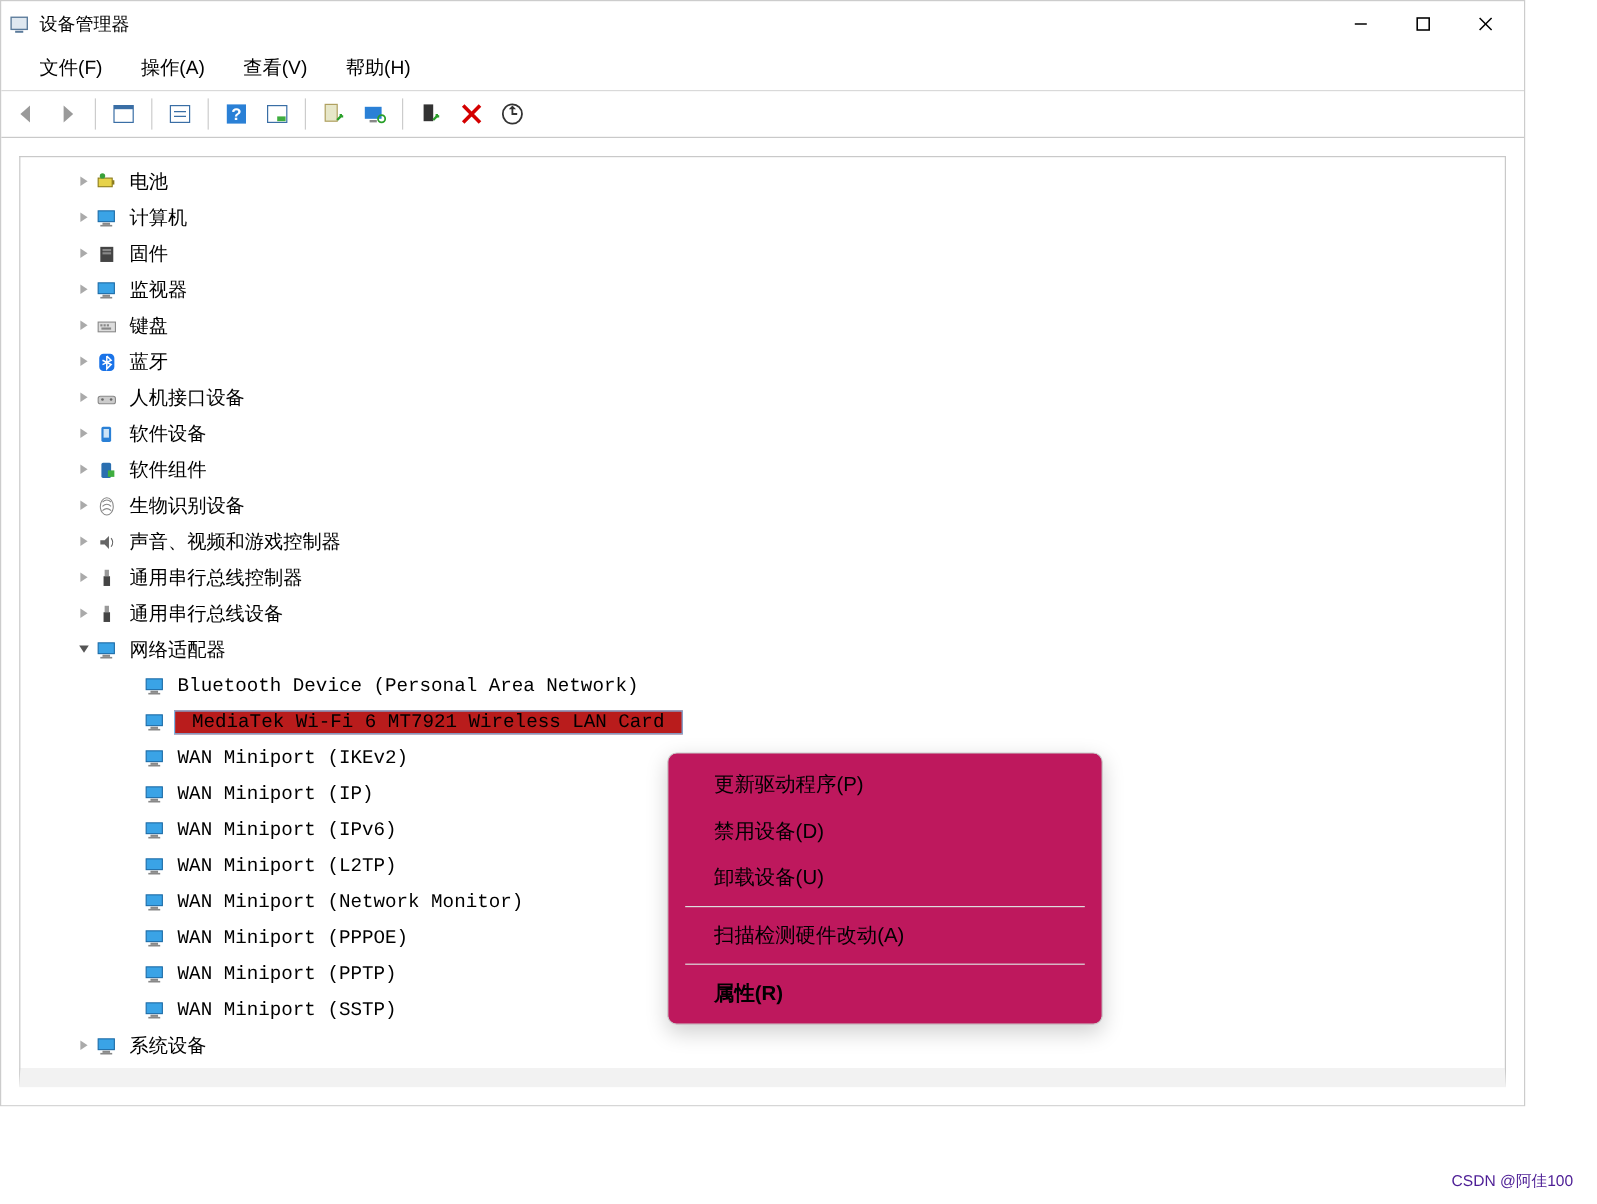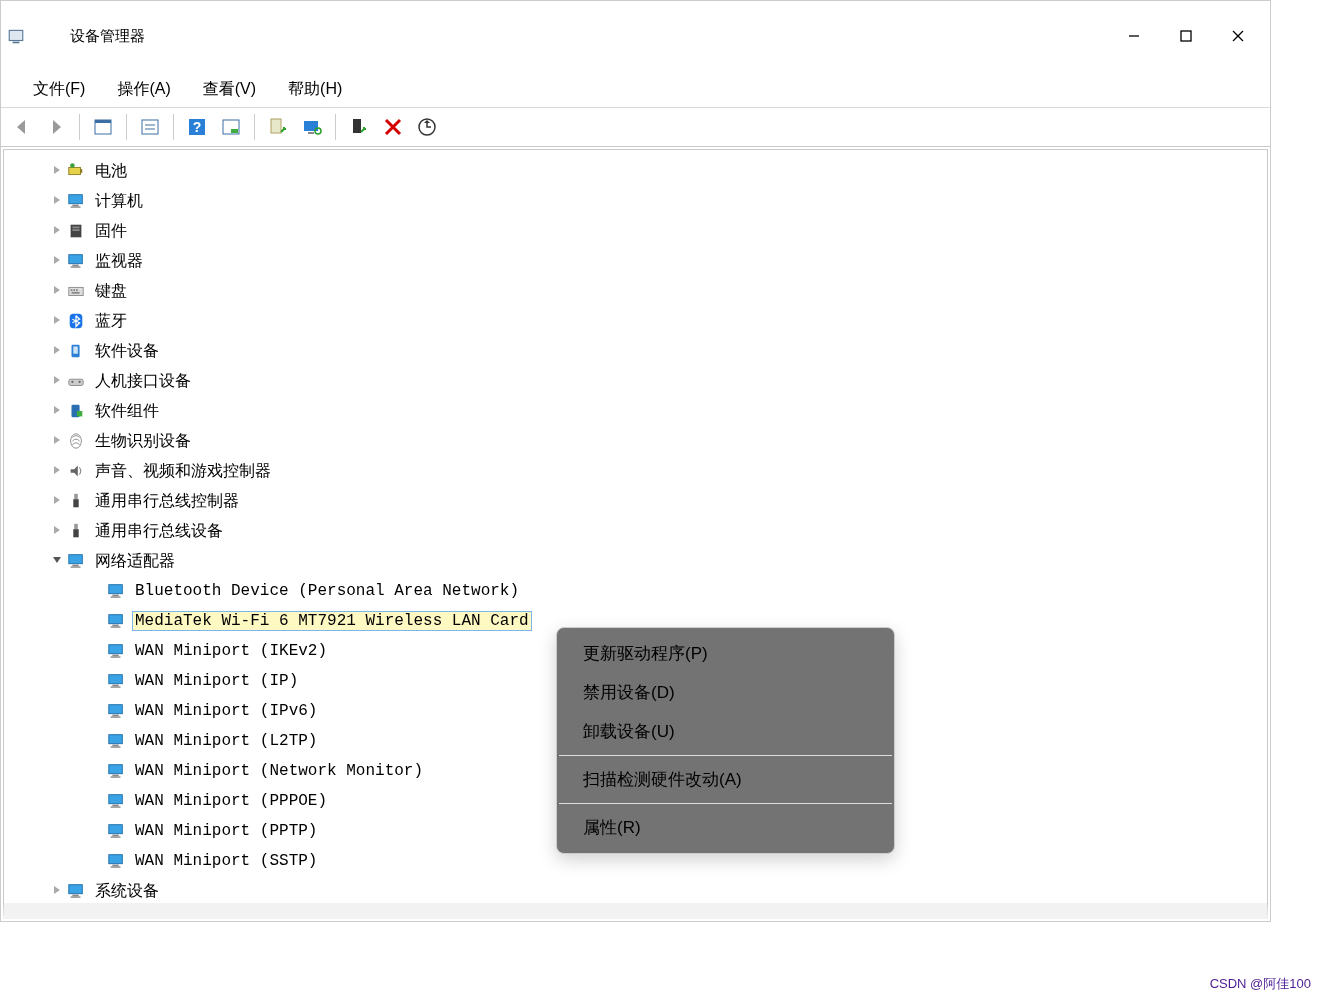--- a/index.html
+++ b/index.html
@@ -1,46 +1,46 @@
 <!DOCTYPE html>
 <html><head>
 <meta charset="utf-8">
 <style>
   html,body{margin:0;padding:0;font-family:"Microsoft YaHei","Segoe UI",sans-serif;font-size:15px;color:#000;background:#fff;}
   .window{width:1269px;height:920px;border:1px solid #ccc;margin:0;position:relative;display:flex;flex-direction:column;overflow:hidden;}
   
-  .titlebar{height:38px;display:flex;align-items:center;padding:16px 6px;gap:37px;}
+  .titlebar{height:38px;display:flex;align-items:center;padding:0 6px;}
   .titlebar .app-icon{width:18px;height:18px;margin-right:8px;display:inline-flex;align-items:center;justify-content:center;}
   .titlebar .title{font-size:15px;}
   .win-btns{margin-left:auto;display:flex;}
   .win-btns .wbtn{width:52px;height:38px;display:flex;align-items:center;justify-content:center;}
   .win-btns svg{stroke:#000;stroke-width:1.3;fill:none;}
   
   .menubar{height:32px;display:flex;align-items:center;padding:2px 16px;gap:0;border-bottom:1px solid #d9d9d9;}
   .menubar .mitem{padding:4px 16px;font-size:16px;}
   
   .toolbar{height:38px;display:flex;align-items:center;padding:0 6px;border-bottom:1px solid #c9c9c9;gap:4px;}
   .toolbar .tsep{width:1px;height:26px;background:#ccc;margin:0 4px;}
   .toolbar .tbtn{width:30px;height:30px;display:flex;align-items:center;justify-content:center;border-radius:3px;}
   .toolbar .tbtn svg{width:22px;height:22px;}
   
-  .tree-wrap{flex:1;overflow:hidden;border:1px solid #c9c9c9;margin:2px;border-bottom:16px solid #f2f2f2;position:relative;text-align:right;}
+  .tree-wrap{flex:1;overflow:hidden;border:1px solid #c9c9c9;margin:15px;border-bottom:16px solid #f2f2f2;position:relative;text-align:right;}
   .tree{padding:6px 0;font-size:16px;}
   .node{display:flex;align-items:center;height:30px;white-space:nowrap;}
   .node .expander{width:18px;text-align:center;color:#666;font-size:12px;user-select:none;}
   .node .nicon{width:20px;height:20px;display:inline-flex;align-items:center;justify-content:center;margin-right:6px;}
   .node .nlabel{padding:1px 3px;}
-  .node.selected .nlabel{background:#fef9c3;border:1px solid #7ab7e8;padding:0 2px;}
+  .node.selected .nlabel{background:#b91c1c;border:1px solid #7ab7e8;padding:0 14px;}
   .level0{padding-left:44px;}
   .level1{padding-left:84px;font-family:Liberation Mono, monospace;}
   
-  .ctxmenu{position:absolute;left:555px;top:626px;width:337px;background:#737373;border:1px solid #ccc;border-radius:8px;box-shadow:0 6px 18px rgba(0,0,0,0.18);padding:6px 0;}
+  .ctxmenu{position:absolute;left:555px;top:626px;width:337px;background:#be185d;border:1px solid #ccc;border-radius:8px;box-shadow:0 6px 18px rgba(0,0,0,0.18);padding:6px 12px;}
   .ctxmenu .citem{padding:8px 26px;font-size:17px;}
   .ctxmenu .csep{height:1px;background:#ddd;margin:4px 2px;}
-  .ctxmenu .citem.bold{font-weight:400;}
+  .ctxmenu .citem.bold{font-weight:700;}
   
   .watermark{position:fixed;right:20px;bottom:10px;font-size:13px;color:#4c1d95;}
 </style>
 </head>
 <body>
 
 <div class="window">
 
   <div class="titlebar">
     <span class="app-icon">
@@ -232,38 +232,38 @@
             </svg>
           </span>
           <span class="nlabel">蓝牙</span>
         </div>
         <div class="node level0">
           <span class="expander"><svg width="10" height="10">
               <path d="M2 1 L8 5 L2 9 Z" fill="#aaa"></path>
             </svg></span>
           <span class="nicon">
             <svg viewBox="0 0 20 20" width="18" height="18">
-              <rect x="5" y="3" width="9" height="14" rx="1.5" fill="#2a80d6"></rect>
-              <rect x="7" y="5" width="5" height="8" fill="#cde4f7"></rect>
-            </svg>
-          </span>
-          <span class="nlabel">软件设备</span>
-        </div>
-        <div class="node level0">
-          <span class="expander"><svg width="10" height="10">
-              <path d="M2 1 L8 5 L2 9 Z" fill="#aaa"></path>
-            </svg></span>
-          <span class="nicon">
-            <svg viewBox="0 0 20 20" width="18" height="18">
               <rect x="2" y="8" width="16" height="7" rx="2" fill="#ccc" stroke="#888"></rect>
               <circle cx="6" cy="11" r="1.2" fill="#666"></circle>
               <circle cx="14" cy="11" r="1.2" fill="#666"></circle>
             </svg>
           </span>
           <span class="nlabel">人机接口设备</span>
+        </div>
+        <div class="node level0">
+          <span class="expander"><svg width="10" height="10">
+              <path d="M2 1 L8 5 L2 9 Z" fill="#aaa"></path>
+            </svg></span>
+          <span class="nicon">
+            <svg viewBox="0 0 20 20" width="18" height="18">
+              <rect x="5" y="3" width="9" height="14" rx="1.5" fill="#2a80d6"></rect>
+              <rect x="7" y="5" width="5" height="8" fill="#cde4f7"></rect>
+            </svg>
+          </span>
+          <span class="nlabel">软件设备</span>
         </div>
         <div class="node level0">
           <span class="expander"><svg width="10" height="10">
               <path d="M2 1 L8 5 L2 9 Z" fill="#aaa"></path>
             </svg></span>
           <span class="nicon">
             <svg viewBox="0 0 20 20" width="18" height="18">
               <rect x="5" y="3" width="9" height="14" rx="1.5" fill="#2a6fb0"></rect>
               <rect x="11" y="10" width="6" height="6" fill="#3fae3f"></rect>
             </svg>

